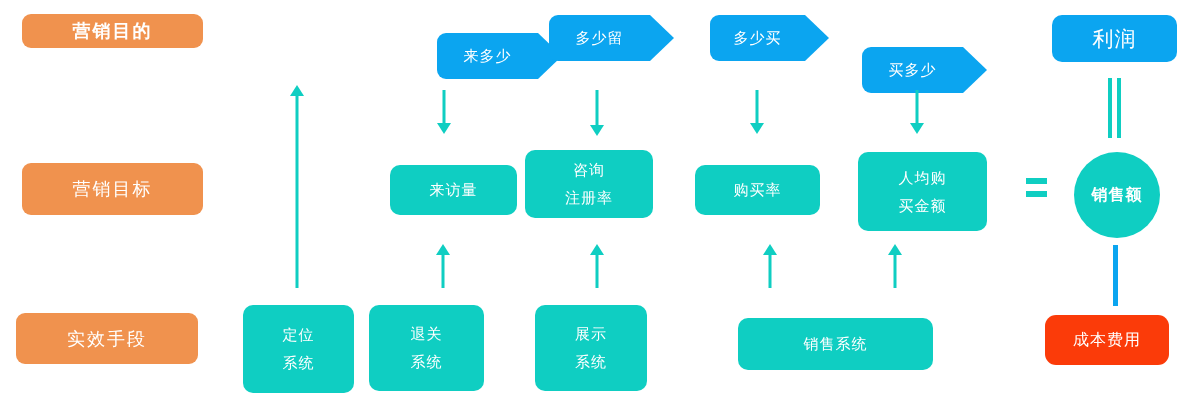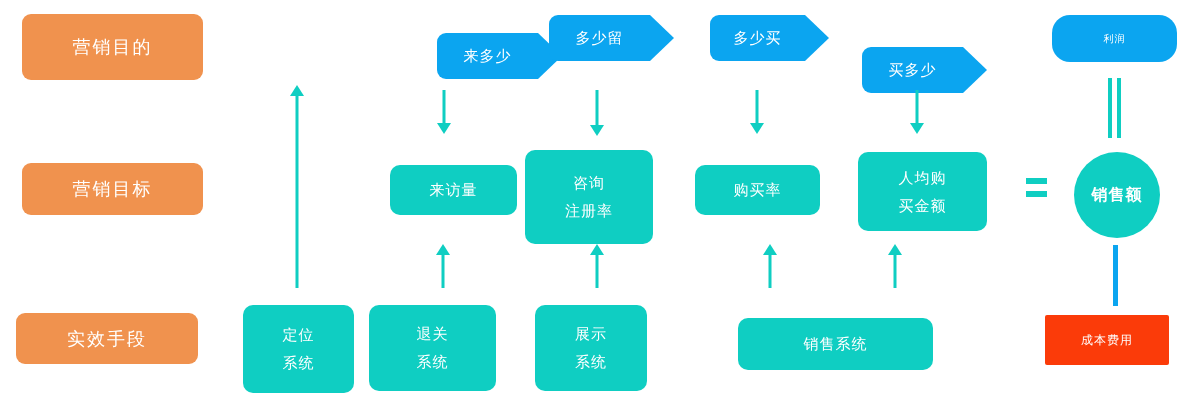--- a/index.html
+++ b/index.html
@@ -6,23 +6,23 @@
   .canvas{
     position:relative;width:1200px;height:409px;background:#ffffff;overflow:hidden;
     font-family:"Liberation Sans","DejaVu Sans",sans-serif;color:#ffffff;
   }
   .node{position:absolute;display:flex;align-items:center;justify-content:center;
     text-align:center;white-space:pre-line;box-sizing:border-box;}
   .pill{background:#F0924E;border-radius:9px;font-size:18px;letter-spacing:2px;}
   .chev{background:#0BA5F0;border-radius:9px 0 0 9px;font-size:15px;letter-spacing:1px;height:46px;}
   .chev::after{content:"";position:absolute;left:100%;top:0;width:24px;height:100%;
     background:#0BA5F0;clip-path:polygon(0 0,100% 50%,0 100%);}
-  .bluebox{background:#0BA5F0;border-radius:18px;font-size:10px;letter-spacing:1px;}
+  .bluebox{background:#0BA5F0;border-radius:10px;font-size:21px;letter-spacing:1px;}
   .teal{background:#0FCEC2;border-radius:10px;font-size:15px;letter-spacing:1px;line-height:28px;}
-  .redbox{background:#FB3B09;border-radius:2px;font-size:12px;letter-spacing:1px;}
+  .redbox{background:#FB3B09;border-radius:11px;font-size:16px;letter-spacing:1px;}
   .circle{background:#0FCEC2;border-radius:50%;font-size:16px;letter-spacing:1px;}
   
   .varrow{position:absolute;width:14px;}
   .varrow .shaft{position:absolute;left:50%;transform:translateX(-50%);width:3px;background:#0FCEC2;}
   .varrow .head{position:absolute;left:50%;transform:translateX(-50%);width:14px;height:11px;background:#0FCEC2;}
   .varrow.up .head{top:0;clip-path:polygon(50% 0,100% 100%,0 100%);}
   .varrow.up .shaft{top:9px;bottom:0;}
   .varrow.down .head{bottom:0;clip-path:polygon(0 0,100% 0,50% 100%);}
   .varrow.down .shaft{top:0;bottom:9px;}
   .dblline{position:absolute;width:13px;}
@@ -33,44 +33,44 @@
   .equals::before,.equals::after{content:"";position:absolute;left:0;right:0;height:6px;background:#0FCEC2;}
   .equals::before{top:0;}
   .equals::after{bottom:0;}
   .blueline{position:absolute;width:5px;background:#0BA5F0;}
 </style>
 </head>
 <body>
 
 <div class="canvas">
 
-  <div class="node pill" style="left:22px;top:14px;width:181px;height:66px;">营销目的</div>
+  <div class="node pill" style="left:22px;top:14px;width:181px;height:34px;font-weight:bold;">营销目的</div>
   <div class="node pill" style="left:22px;top:163px;width:181px;height:52px;">营销目标</div>
   <div class="node pill" style="left:16px;top:313px;width:182px;height:51px;">实效手段</div>
 
   <div class="node chev" style="left:397px;top:33px;width:101px;margin-left:40px;">来多少</div>
   <div class="node chev" style="left:549px;top:15px;width:101px;">多少留</div>
   <div class="node chev" style="left:710px;top:15px;width:95px;">多少买</div>
   <div class="node chev" style="left:862px;top:15px;width:101px;margin-top:32px;">买多少</div>
   <div class="node bluebox" style="left:1052px;top:15px;width:125px;height:47px;">利润</div>
 
   <div class="node teal" style="left:360px;top:165px;width:127px;height:50px;margin-left:30px;">来访量</div>
-  <div class="node teal" style="left:525px;top:150px;width:128px;height:94px;">咨询
+  <div class="node teal" style="left:525px;top:150px;width:128px;height:68px;">咨询
 注册率</div>
   <div class="node teal" style="left:695px;top:165px;width:125px;height:50px;">购买率</div>
   <div class="node teal" style="left:858px;top:152px;width:129px;height:79px;">人均购
 买金额</div>
 
   <div class="equals" style="left:1026px;top:178px;"></div>
 
   <div class="node circle" style="left:1074px;top:152px;width:86px;height:86px;font-weight:bold;">销售额</div>
 
   <div class="node teal" style="left:243px;top:305px;width:111px;height:88px;">定位
 系统</div>
-  <div class="node teal" style="left:369px;top:305px;width:127px;height:86px;">退关
+  <div class="node teal" style="left:369px;top:305px;width:115px;height:86px;">退关
 系统</div>
   <div class="node teal" style="left:535px;top:305px;width:112px;height:86px;">展示
 系统</div>
   <div class="node teal" style="left:738px;top:318px;width:195px;height:52px;">销售系统</div>
   <div class="node redbox" style="left:1045px;top:315px;width:124px;height:50px;">成本费用</div>
 
   <div class="varrow up" style="left:290px;top:85px;height:203px;">
       <span class="head"></span>
       <span class="shaft"></span>
     </div>

